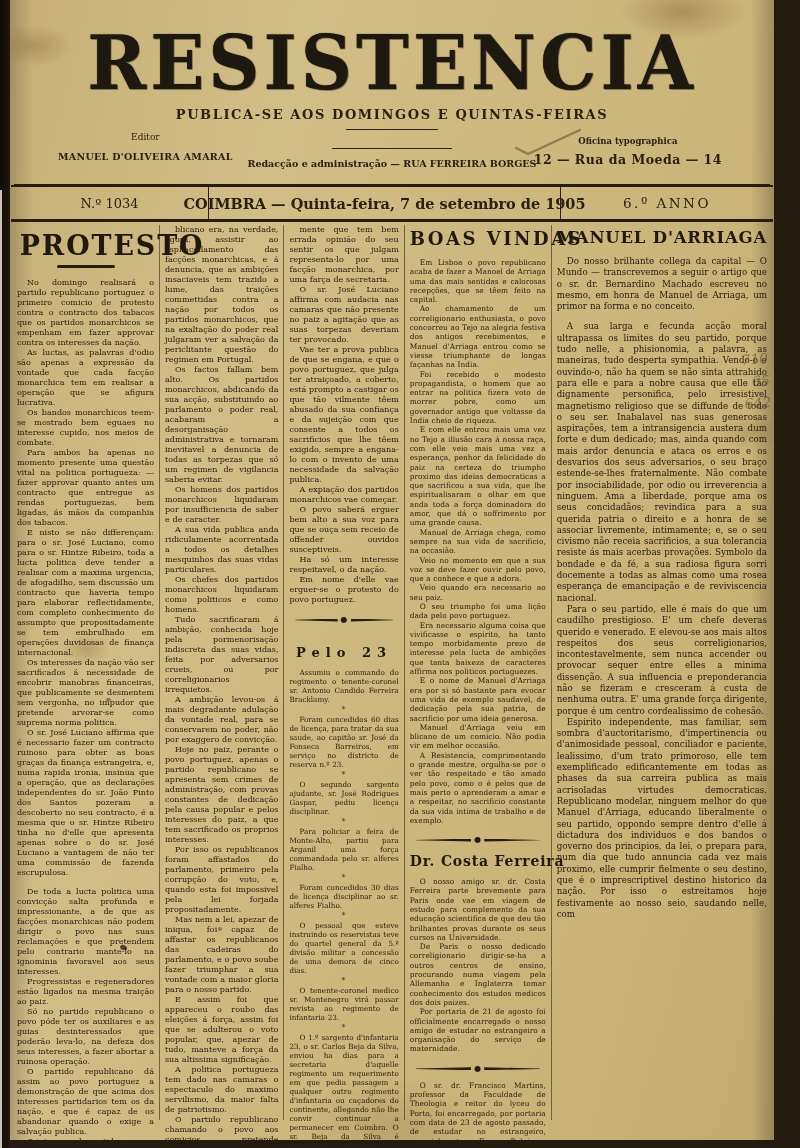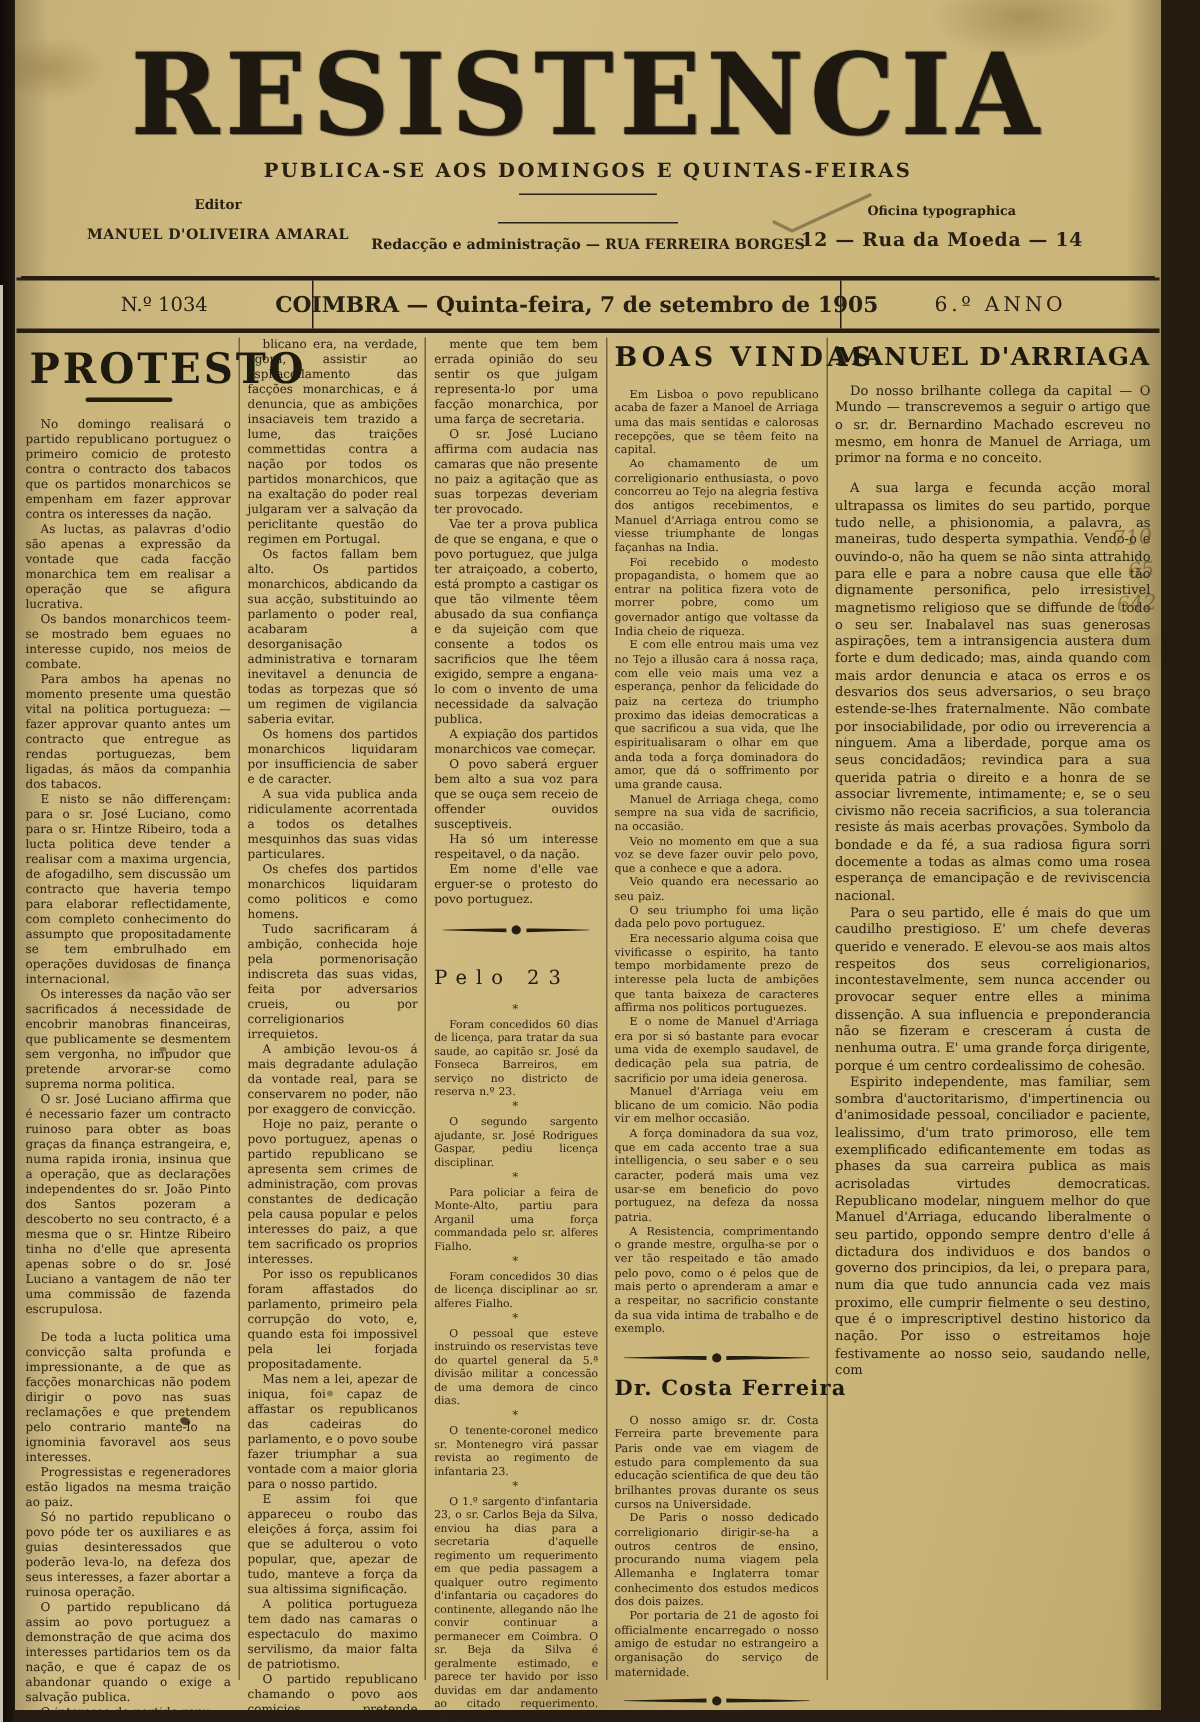--- a/index.html
+++ b/index.html
@@ -25,21 +25,21 @@
   .masthead{position:relative;height:185px;text-align:center}
   .np-title{
     margin:0;padding-top:24px;line-height:1;
     font-size:71px;font-weight:bold;letter-spacing:4px;color:#1d1810;
     transform:scaleY(1.06);transform-origin:top center;
     text-shadow:0 0 1px rgba(29,24,16,.9),1px 1px 0 rgba(29,24,16,.35);
   }
   .tagline{margin-top:12px;font-size:13px;font-weight:600;letter-spacing:1.6px}
   .tagline-rule{width:92px;height:1px;background:#2a2216;margin:7px auto 0}
   .mast-left{position:absolute;left:48px;top:132px;text-align:center}
-  .editor-label{font-size:9px;font-weight:bold}
+  .editor-label{font-size:9px;font-weight:normal}
   .editor-name{font-size:9.5px;font-weight:bold;margin-top:9px;letter-spacing:.3px}
   .mast-center{position:absolute;left:50%;transform:translateX(-50%);top:158px;font-size:9.5px;font-weight:bold;white-space:nowrap}
   .mast-center-rule{position:absolute;left:50%;transform:translateX(-50%);top:148px;width:120px;height:1px;background:#2a2216}
   .mast-right{position:absolute;right:52px;top:136px;text-align:center}
   .office-label{font-size:8.5px;font-weight:bold}
   .office-address{font-size:12.5px;font-weight:bold;margin-top:6px;letter-spacing:.5px}
   .pen-mark{position:absolute;right:190px;top:128px;opacity:.6}
   
   .datebar{
     display:flex;height:32px;align-items:stretch;margin:0 1px;
@@ -60,21 +60,21 @@
   .col1 .para,.col2 .para,.col3 .body-flow .para{font-size:8px;line-height:10px}
   .col4 .para{font-size:7.4px;line-height:9.3px}
   .col5 .para{font-size:8.7px;line-height:11.3px}
   .pelo-items .para{font-size:7.2px;line-height:9px}
   .group-gap{margin-top:9px}
   
   .protesto-title{margin:4px 0 0;text-align:center;font-size:28px;font-weight:bold;letter-spacing:2px;transform:scaleX(.96);color:#1f1a0f}
   .protesto-rule{width:58px;height:3px;background:#241d10;margin:3px auto 10px;border-radius:2px}
   .bv-title{margin:3px 0 9px;text-align:center;font-size:18px;font-weight:600;letter-spacing:2.5px;white-space:nowrap;color:#1f1a0f}
   .ma-title{margin:3px 0 9px;text-align:center;font-size:16.5px;font-weight:bold;letter-spacing:.8px;white-space:nowrap;color:#1f1a0f}
-  .pelo-title{margin:21px 0 8px;font-size:13px;font-weight:normal;letter-spacing:6px;color:#1f1a0f}
+  .pelo-title{margin:21px 0 8px;text-align:center;font-size:13px;font-weight:bold;letter-spacing:6px;color:#1f1a0f}
   .cf-title{margin:9px 0 8px;text-align:center;font-size:14px;font-weight:bold;letter-spacing:.8px;white-space:nowrap;color:#1f1a0f}
   
   .orn{display:flex;align-items:center;justify-content:center;gap:3px;margin:11px 6px 8px}
   .orn-line{flex:1;height:3px;background:#241d10}
   .orn-line.l{clip-path:polygon(0 45%,100% 0,100% 100%,0 55%)}
   .orn-line.r{clip-path:polygon(0 0,100% 45%,100% 55%,0 100%)}
   .orn-dot{font-size:8px;line-height:8px;color:#241d10}
   .sep{text-align:center;font-size:8px;line-height:9px;margin:1px 0;color:#332a18;letter-spacing:1px}
   
   .margin-notes{position:absolute;right:4px;top:348px;text-align:right;font-style:italic;
@@ -168,20 +168,21 @@
           <p class="para">Ha só um interesse respeitavel, o da nação.</p>
           <p class="para">Em nome d'elle vae erguer-se o protesto do povo portuguez.</p>
         </div>
       <div class="orn">
         <span class="orn-line l"></span>
         <span class="orn-dot">●</span>
         <span class="orn-line r"></span>
       </div>
       <h3 class="pelo-title">Pelo 23</h3>
       <div class="pelo-items">
+          <p class="para">Assumiu o commando do regimento o tenente-coronel sr. Antonio Candido Ferreira Bracklamy.</p>
           <div class="sep">*</div>
           <p class="para">Foram concedidos 60 dias de licença, para tratar da sua saude, ao capitão sr. José da Fonseca Barreiros, em serviço no districto de reserva n.º 23.</p>
           <div class="sep">*</div>
           <p class="para">O segundo sargento ajudante, sr. José Rodrigues Gaspar, pediu licença disciplinar.</p>
           <div class="sep">*</div>
           <p class="para">Para policiar a feira de Monte-Alto, partiu para Arganil uma força commandada pelo sr. alferes Fialho.</p>
           <div class="sep">*</div>
           <p class="para">Foram concedidos 30 dias de licença disciplinar ao sr. alferes Fialho.</p>
           <div class="sep">*</div>
           <p class="para">O pessoal que esteve instruindo os reservistas teve do quartel general da 5.ª divisão militar a concessão de uma demora de cinco dias.</p>
@@ -201,21 +202,20 @@
           <p class="para">Ao chamamento de um correligionario enthusiasta, o povo concorreu ao Tejo na alegria festiva dos antigos recebimentos, e Manuel d'Arriaga entrou como se viesse triumphante de longas façanhas na India.</p>
           <p class="para">Foi recebido o modesto propagandista, o homem que ao entrar na politica fizera voto de morrer pobre, como um governador antigo que voltasse da India cheio de riqueza.</p>
           <p class="para">E com elle entrou mais uma vez no Tejo a illusão cara á nossa raça, com elle veio mais uma vez a esperança, penhor da felicidade do paiz na certeza do triumpho proximo das ideias democraticas a que sacrificou a sua vida, que lhe espiritualisaram o olhar em que anda toda a força dominadora do amor, que dá o soffrimento por uma grande causa.</p>
           <p class="para">Manuel de Arriaga chega, como sempre na sua vida de sacrificio, na occasião.</p>
           <p class="para">Veio no momento em que a sua voz se deve fazer ouvir pelo povo, que a conhece e que a adora.</p>
           <p class="para">Veio quando era necessario ao seu paiz.</p>
           <p class="para">O seu triumpho foi uma lição dada pelo povo portuguez.</p>
           <p class="para">Era necessario alguma coisa que vivificasse o espirito, ha tanto tempo morbidamente prezo de interesse pela lucta de ambições que tanta baixeza de caracteres affirma nos politicos portuguezes.</p>
           <p class="para">E o nome de Manuel d'Arriaga era por si só bastante para evocar uma vida de exemplo saudavel, de dedicação pela sua patria, de sacrificio por uma ideia generosa.</p>
           <p class="para">Manuel d'Arriaga veiu em blicano de um comicio. Não podia vir em melhor occasião.</p>
-          <p class="para">A força dominadora da sua voz, que em cada accento trae a sua intelligencia, o seu saber e o seu caracter, poderá mais uma vez usar-se em beneficio do povo portuguez, na defeza da nossa patria.</p>
           <p class="para">A Resistencia, comprimentando o grande mestre, orgulha-se por o ver tão respeitado e tão amado pelo povo, como o é pelos que de mais perto o aprenderam a amar e a respeitar, no sacrificio constante da sua vida intima de trabalho e de exemplo.</p>
         </div>
       <div class="orn">
         <span class="orn-line l"></span>
         <span class="orn-dot">●</span>
         <span class="orn-line r"></span>
       </div>
       <h3 class="cf-title">Dr. Costa Ferreira</h3>
       <div>
           <p class="para">O nosso amigo sr. dr. Costa Ferreira parte brevemente para Paris onde vae em viagem de estudo para complemento da sua educação scientifica de que deu tão brilhantes provas durante os seus cursos na Universidade.</p>

